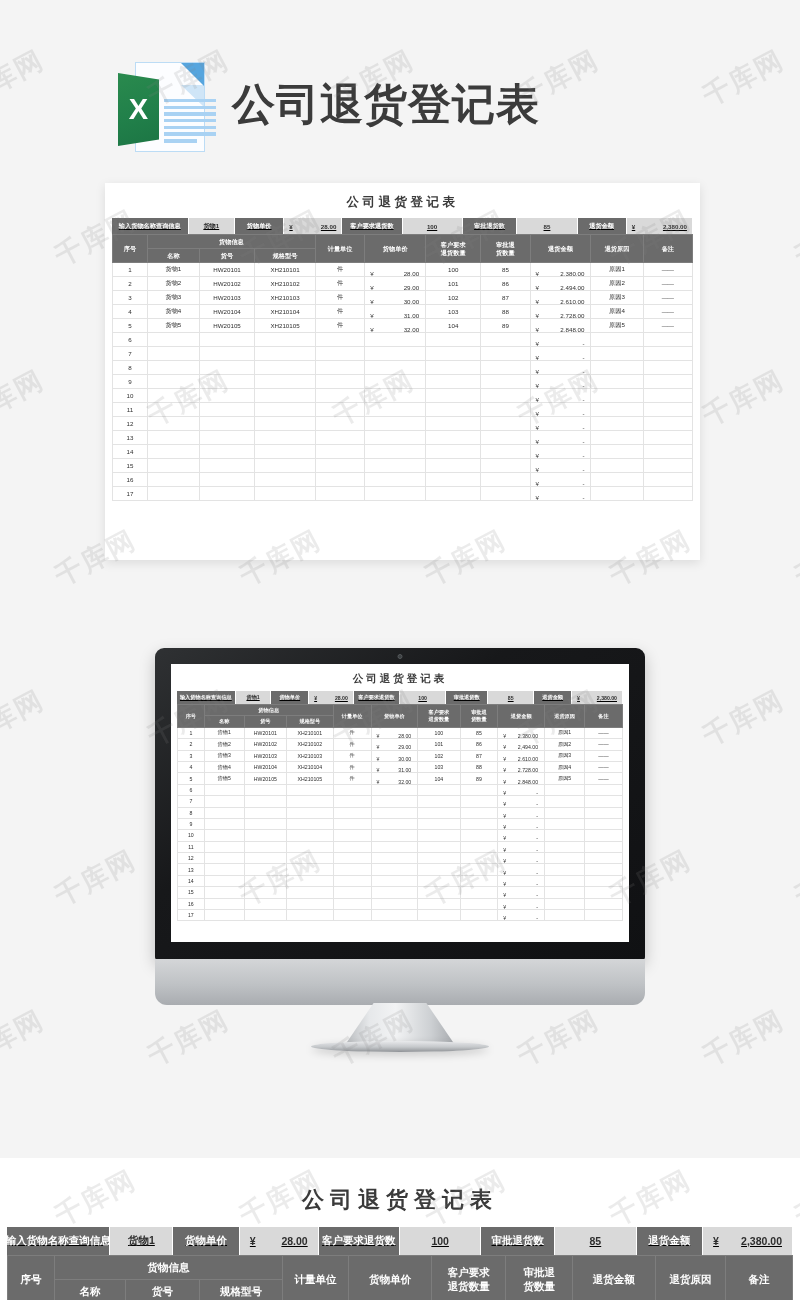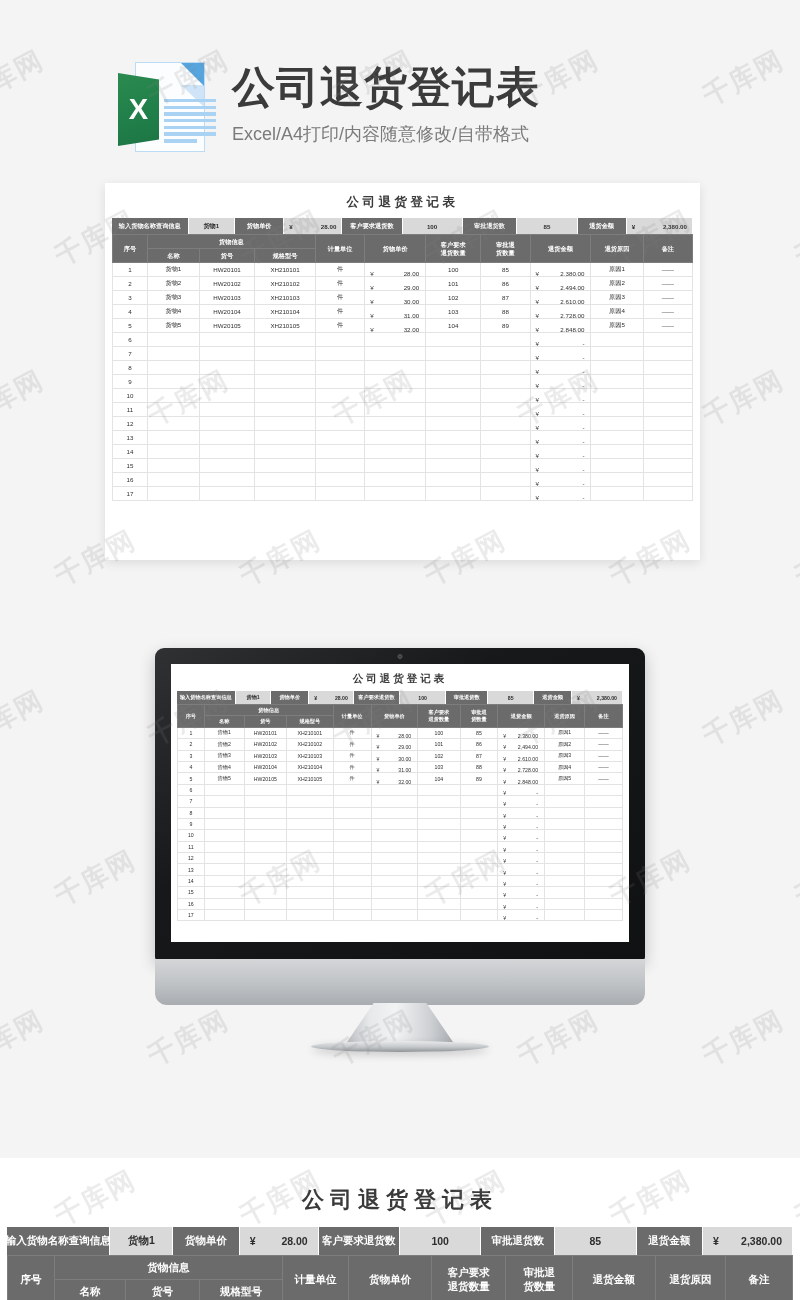--- a/index.html
+++ b/index.html
@@ -98,21 +98,21 @@
   }
   .sheet-inner { padding: 9px 7px 6px 7px; }
   .sheet-title {
     text-align: center;
     font-size: 12.5px; font-weight: 700; color: #3a3a3a;
     letter-spacing: 3.5px;
     padding: 2px 0 7px 0;
   }
 
   
-  .toolbar { display: flex; width: 100%; height: 16px; }
+  .toolbar { display: flex; width: 100%; height: 16px; text-decoration: underline; }
   .tb {
     display: flex; align-items: center; justify-content: center;
     font-size: 6.2px; font-weight: 700;
     border-right: 1px solid #ffffff;
     overflow: hidden; white-space: nowrap;
   }
   .tb.lbl { background: #6b6b6b; color: #ffffff; }
   .tb.val { background: #d9d9d9; color: #2e2e2e; }
   .tb.money { background: #d9d9d9; color: #2e2e2e;
     justify-content: space-between; padding: 0 5px; }
@@ -263,21 +263,20 @@
           <i></i>
           <i></i>
       </div>
     </div>
     <div class="x-badge">
       <span>X</span>
     </div>
   </div>
   <div class="header-text">
     <div class="header-title">公司退货登记表</div>
-    <div class="header-sub">Excel/A4打印/内容随意修改/自带格式</div>
   </div>
 </div>
 
 <div class="sheet-card">
   <div class="sheet-inner">
     <div class="sheet-title">公司退货登记表</div>
     <div class="toolbar">
         <div class="tb lbl" style="width: 14%;">输入货物名称查询信息</div>
         <div class="tb val" style="width: 8.5%;">货物1</div>
         <div class="tb lbl" style="width: 9%;">货物单价</div>

